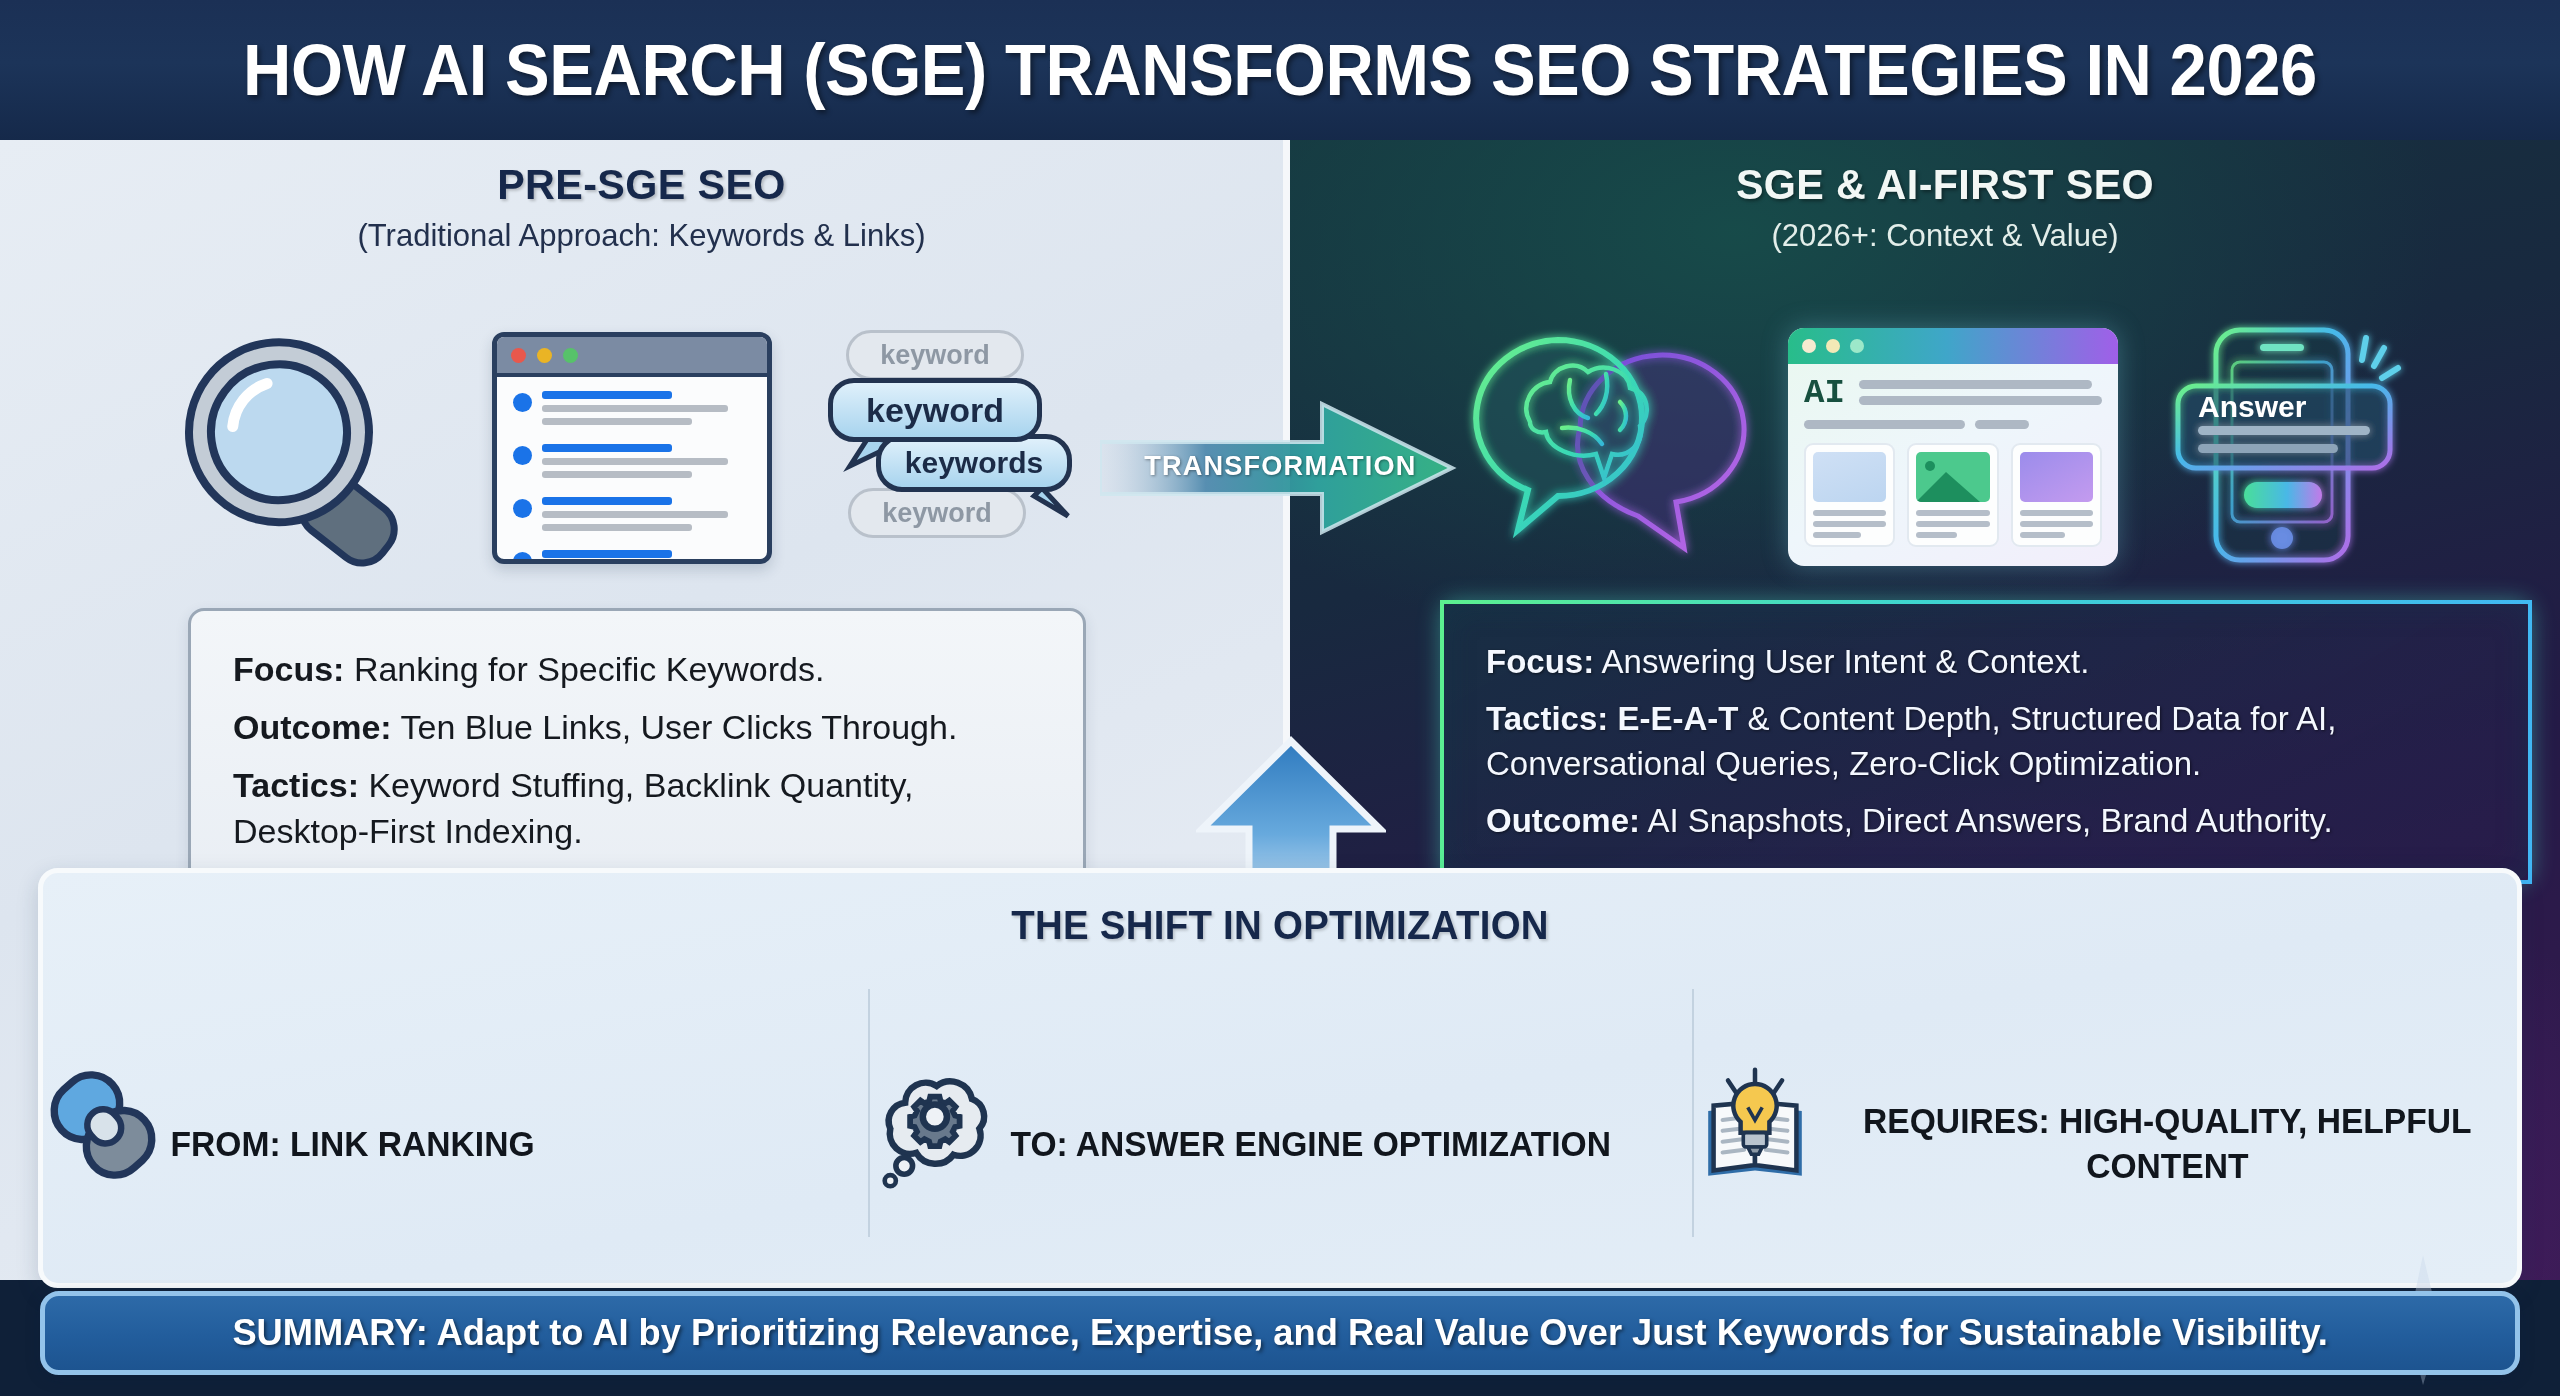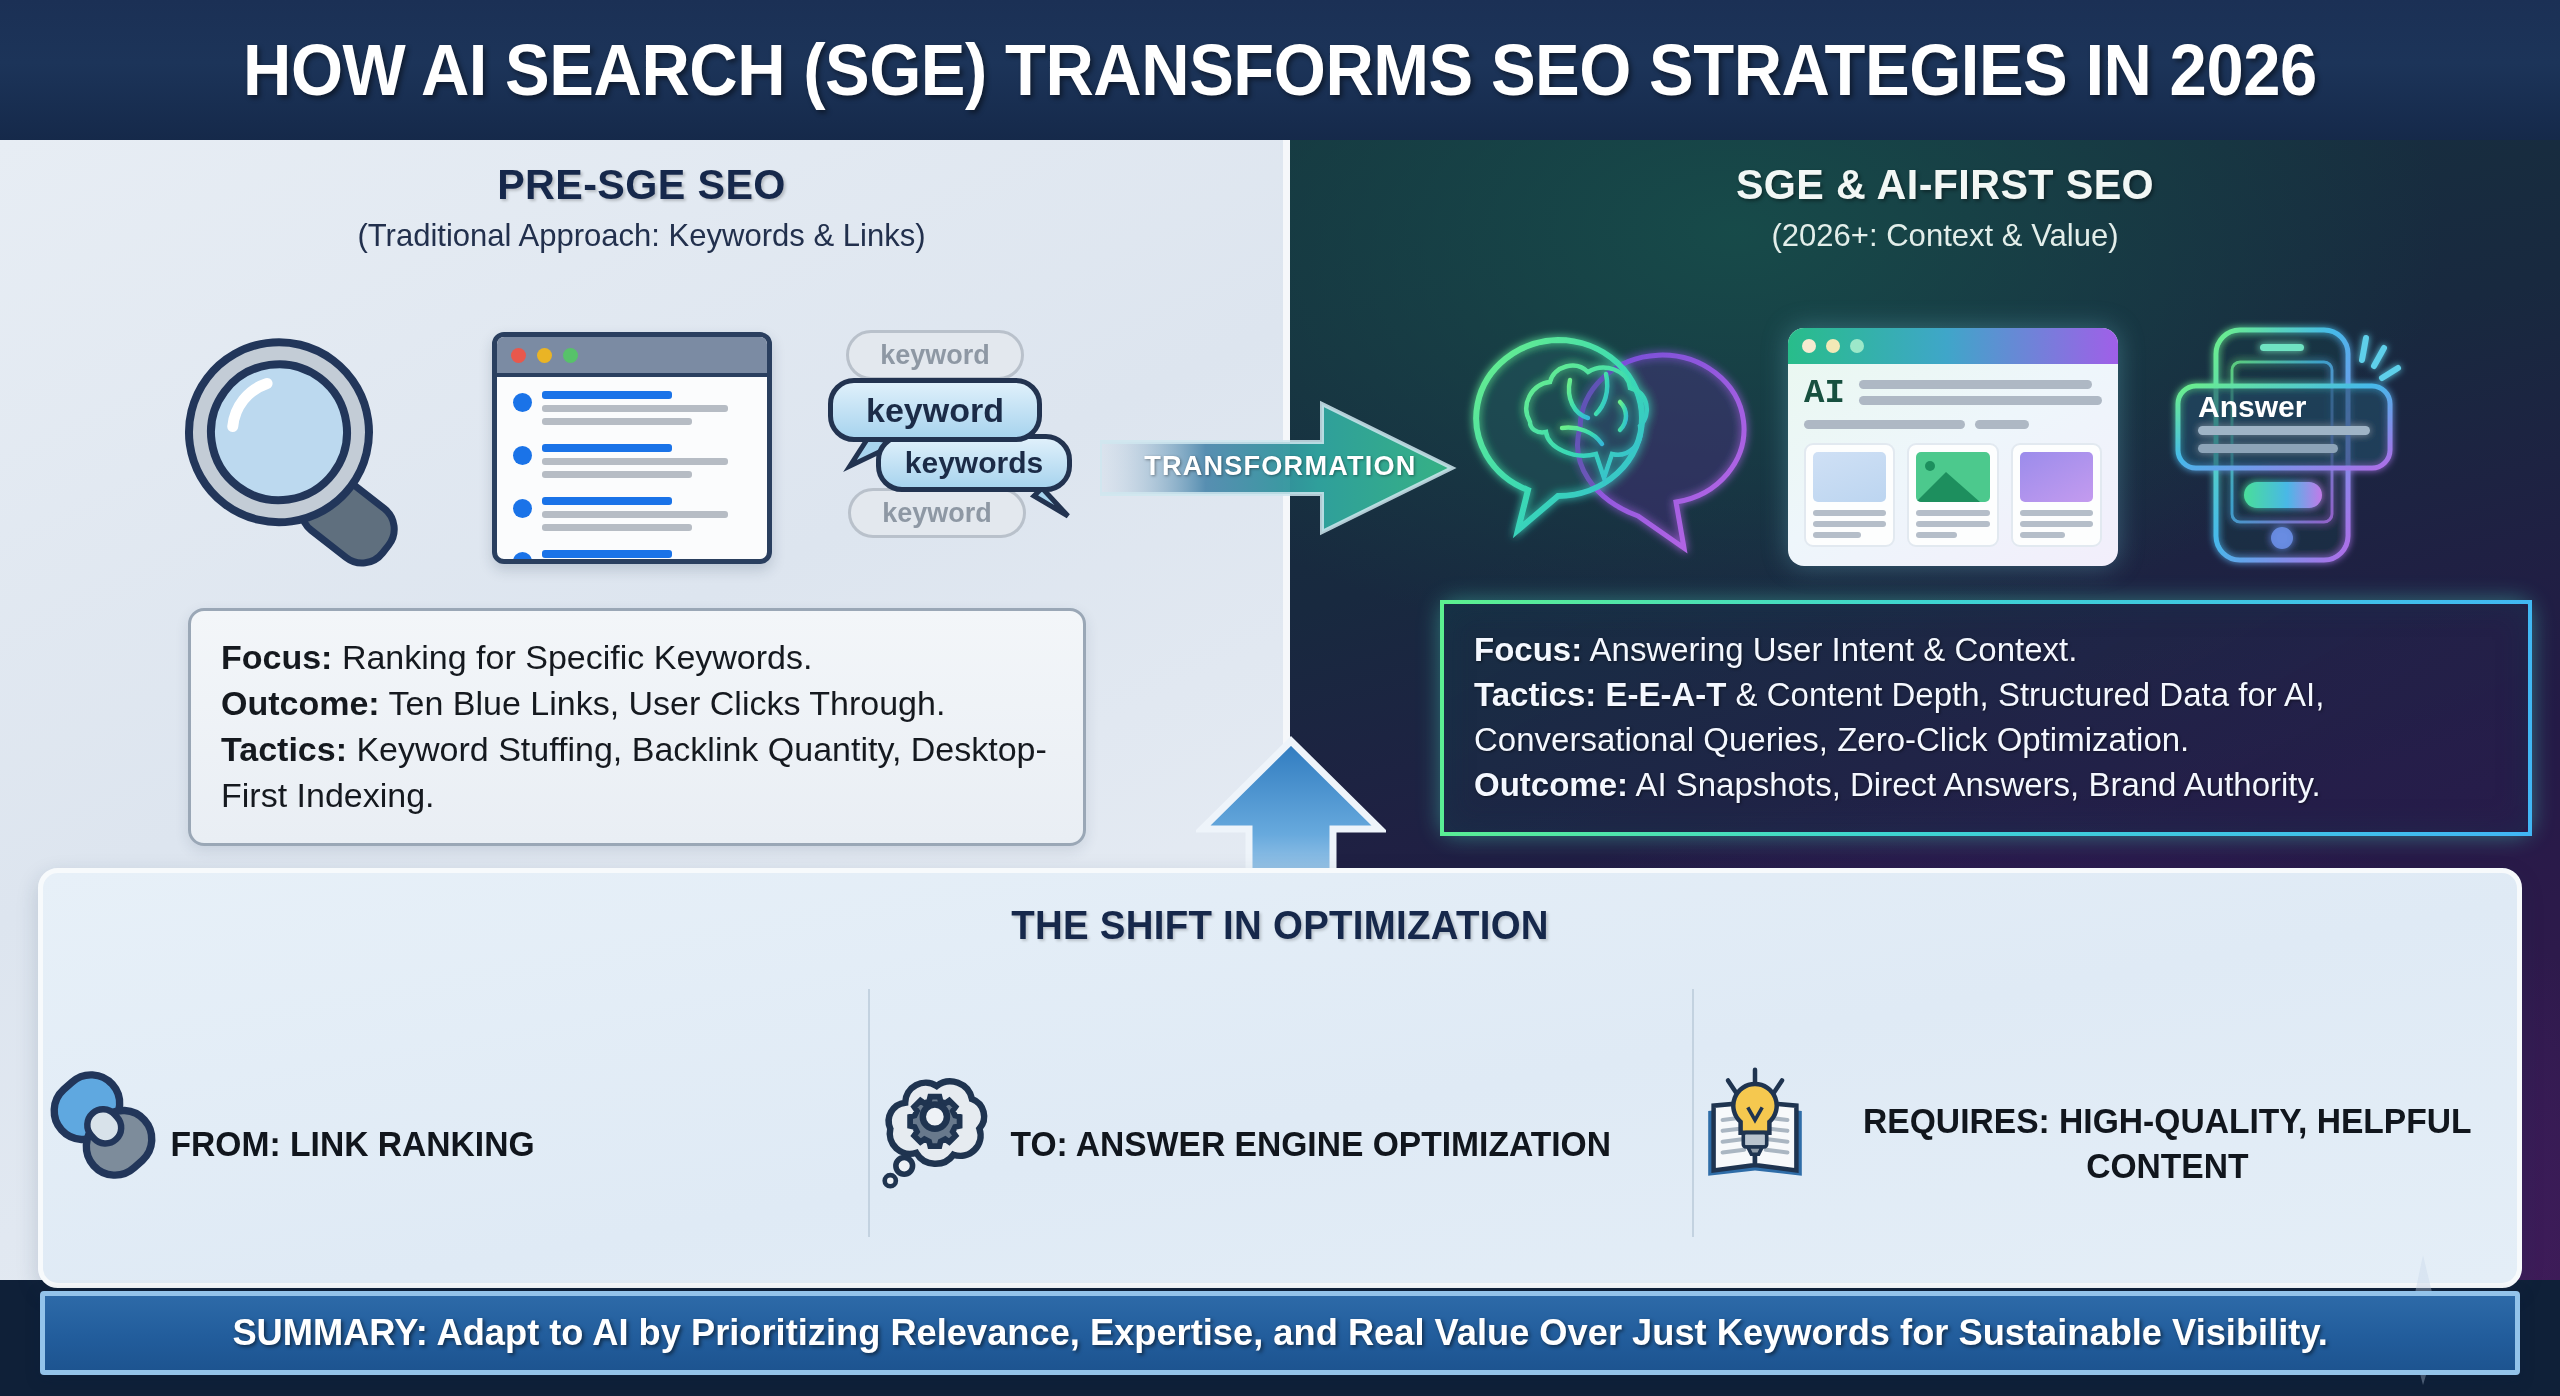--- a/index.html
+++ b/index.html
@@ -85,21 +85,21 @@
   
   .xform { position:absolute; left:1100px; top:388px; width:360px; height:160px; z-index:6; }
   .xform-label {
     position:absolute; left:40px; top:62px; font-size:28px; font-weight:bold; color:#ffffff;
     letter-spacing:1.2px; z-index:2; text-shadow:1px 1px 3px rgba(0,0,0,0.4);
     transform:scaleX(0.97);
   }
 
   
   .infobox { position:absolute; border-radius:16px; }
-  .infobox p { margin:0; }
+  .infobox p { margin:12px; }
   .ib-left {
     left:188px; top:608px; width:898px; padding:24px 30px;
     background:linear-gradient(180deg,#f3f6f9 0%,#e9eef4 100%);
     border:3px solid #9aa7b6; box-shadow:0 5px 14px rgba(40,60,90,0.12);
   }
   .ib-left p { font-size:34px; color:#15191f; line-height:1.35; }
   .ib-left b { font-weight:bold; }
   .ib-right {
     left:1440px; top:600px; width:1092px; padding:24px 30px;
     background:linear-gradient(150deg,rgba(22,52,70,0.55) 0%,rgba(40,28,76,0.6) 100%);
@@ -134,21 +134,21 @@
   .shift-icon { height:132px; display:flex; align-items:center; justify-content:center; }
   .shift-label {
     margin-top:38px; font-size:35px; font-weight:bold; color:#11161d; text-align:center;
     line-height:1.28; transform:scaleX(0.96);
   }
 
   
   .summary {
     position:absolute; left:40px; top:1291px; width:2480px; height:84px;
     background:linear-gradient(180deg,#2d6aa8 0%,#225d9c 55%,#1d5490 100%);
-    border:5px solid #93c3ea; border-radius:4px; z-index:10;
+    border:5px solid #93c3ea; border-radius:19px; z-index:10;
     display:flex; align-items:center; justify-content:center;
     box-shadow:0 4px 14px rgba(10,30,60,0.35);
   }
   .summary-text {
     font-size:37px; font-weight:bold; color:#ffffff; white-space:nowrap;
     transform:scaleX(0.98); text-shadow:2px 2px 4px rgba(0,0,0,0.5);
   }
   .sparkle { position:absolute; left:2368px; top:1255px; width:110px; height:130px; z-index:9; opacity:0.55; }
 </style>
 </head>

